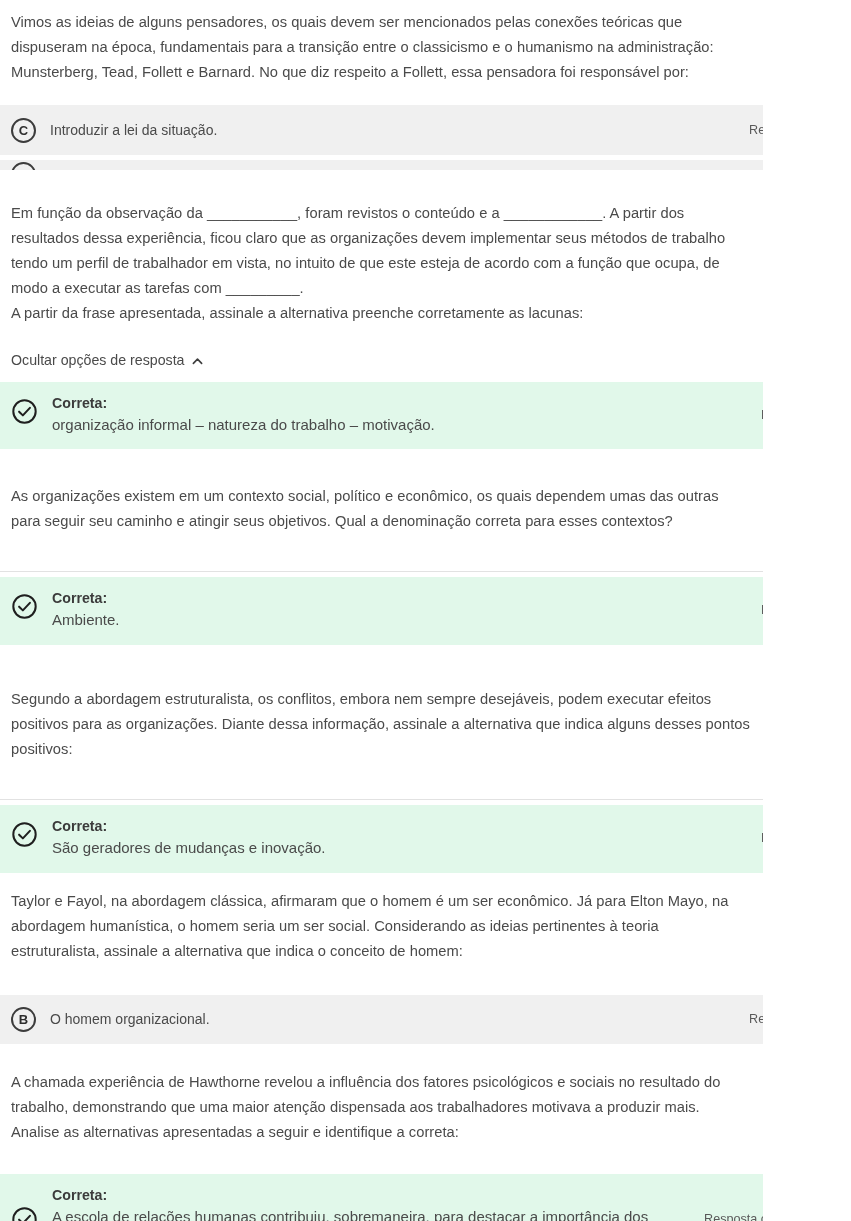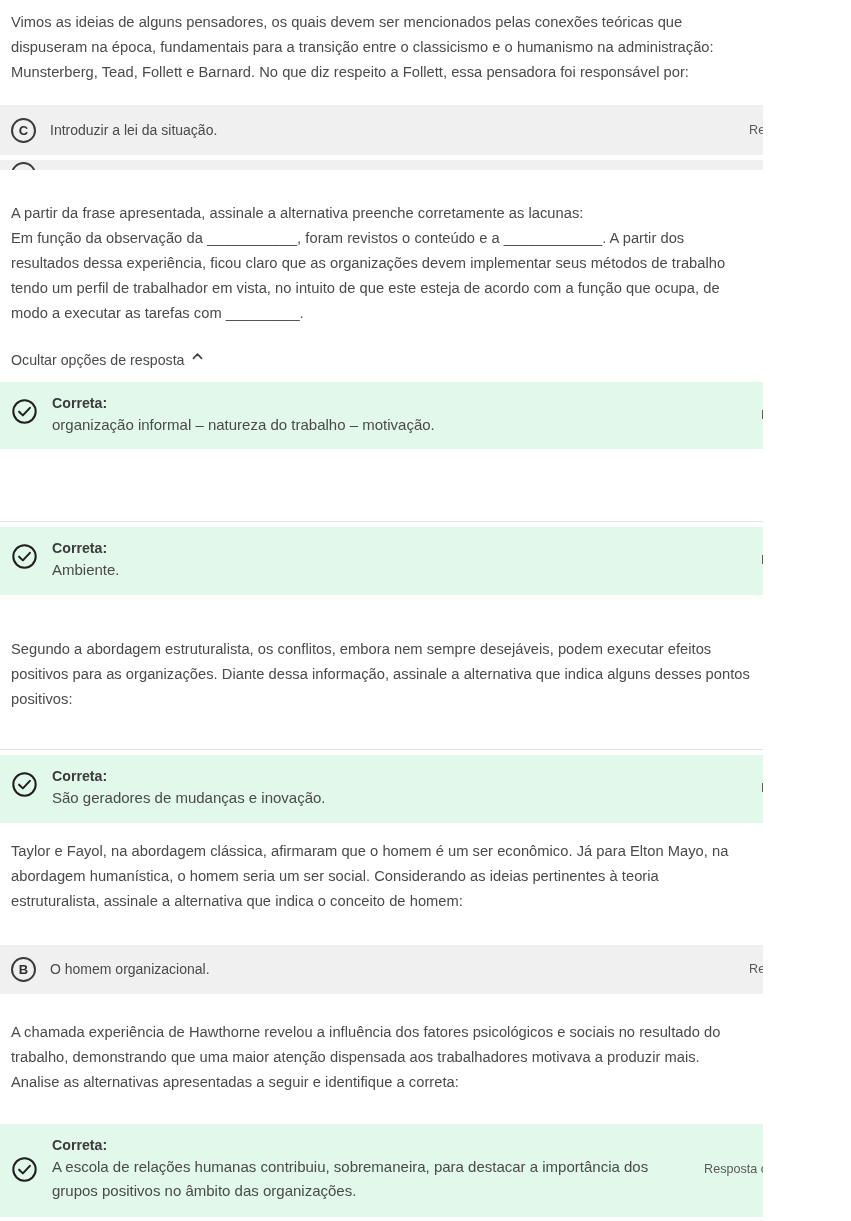--- a/index.html
+++ b/index.html
@@ -34,21 +34,21 @@
   }
   .stem p { margin: 0; }
 
   
   .toggle-options {
     padding: 0 11px;
     font-size: 14.2px;
     line-height: 20px;
     color: #4a4a4a;
     display: flex;
-    align-items: flex-start;
+    align-items: center;
     gap: 7px;
     cursor: pointer;
     width: max-content;
   }
   .chev {
     display: inline-block;
     width: 11px;
     height: 11px;
     position: relative;
     top: 1px;
@@ -159,22 +159,22 @@
     <div class="verdict">Resposta correta</div>
   </div>
 
   <div class="sp" style="height:5px"></div>
   <div class="answer-row grey" style="height:10px;overflow:hidden;padding:2px 0 0 11px;">
     <div class="letter-badge" style="margin-top:0"></div>
   </div>
 
   <div class="sp" style="height:31px"></div>
   <div class="stem">
+    <p>Em função da observação da ___________, foram revistos o conteúdo e a ____________. A partir dos resultados dessa experiência, ficou claro que as organizações devem implementar seus métodos de trabalho tendo um perfil de trabalhador em vista, no intuito de que este esteja de acordo com a função que ocupa, de modo a executar as tarefas com _________.</p>
     <p>A partir da frase apresentada, assinale a alternativa preenche corretamente as lacunas:</p>
-    <p>Em função da observação da ___________, foram revistos o conteúdo e a ____________. A partir dos resultados dessa experiência, ficou claro que as organizações devem implementar seus métodos de trabalho tendo um perfil de trabalhador em vista, no intuito de que este esteja de acordo com a função que ocupa, de modo a executar as tarefas com _________.</p>
   </div>
 
   <div class="sp" style="height:24px"></div>
   <div class="toggle-options">
     <span>Ocultar opções de resposta</span>
     <span class="chev">
       <svg width="11" height="11" viewBox="0 0 12 12" aria-hidden="true">
         <path d="M1.5 8 L6 3.5 L10.5 8" fill="none" stroke="#3d3d3d" stroke-width="1.8" stroke-linecap="round" stroke-linejoin="round"></path>
       </svg>
     </span>
@@ -189,20 +189,23 @@
       </svg>
     </div>
     <div class="answer-body">
       <div class="correct-label">Correta:</div>
       <div class="answer-text">organização informal – natureza do trabalho – motivação.</div>
     </div>
     <div class="verdict">Resposta correta</div>
   </div>
 
   <div class="sp" style="height:35px"></div>
+  <div class="stem">
+    <p>As organizações existem em um contexto social, político e econômico, os quais dependem umas das outras para seguir seu caminho e atingir seus objetivos. Qual a denominação correta para esses contextos?</p>
+  </div>
 
   <div class="sp" style="height:37px"></div>
   <div class="hr-above"></div>
   <div class="sp" style="height:5px"></div>
 
   <div class="answer-row green" style="padding-top:11px;padding-bottom:13px;">
     <div class="check-badge">
       <svg width="27" height="27" viewBox="0 0 28 28" aria-hidden="true">
         <circle cx="14" cy="14" r="11.6" fill="none" stroke="#1f1f1f" stroke-width="2.1"></circle>
         <path d="M8.4 14.2 L12.3 18 L19.6 10.2" fill="none" stroke="#1f1f1f" stroke-width="2.1" stroke-linecap="round" stroke-linejoin="round"></path>

